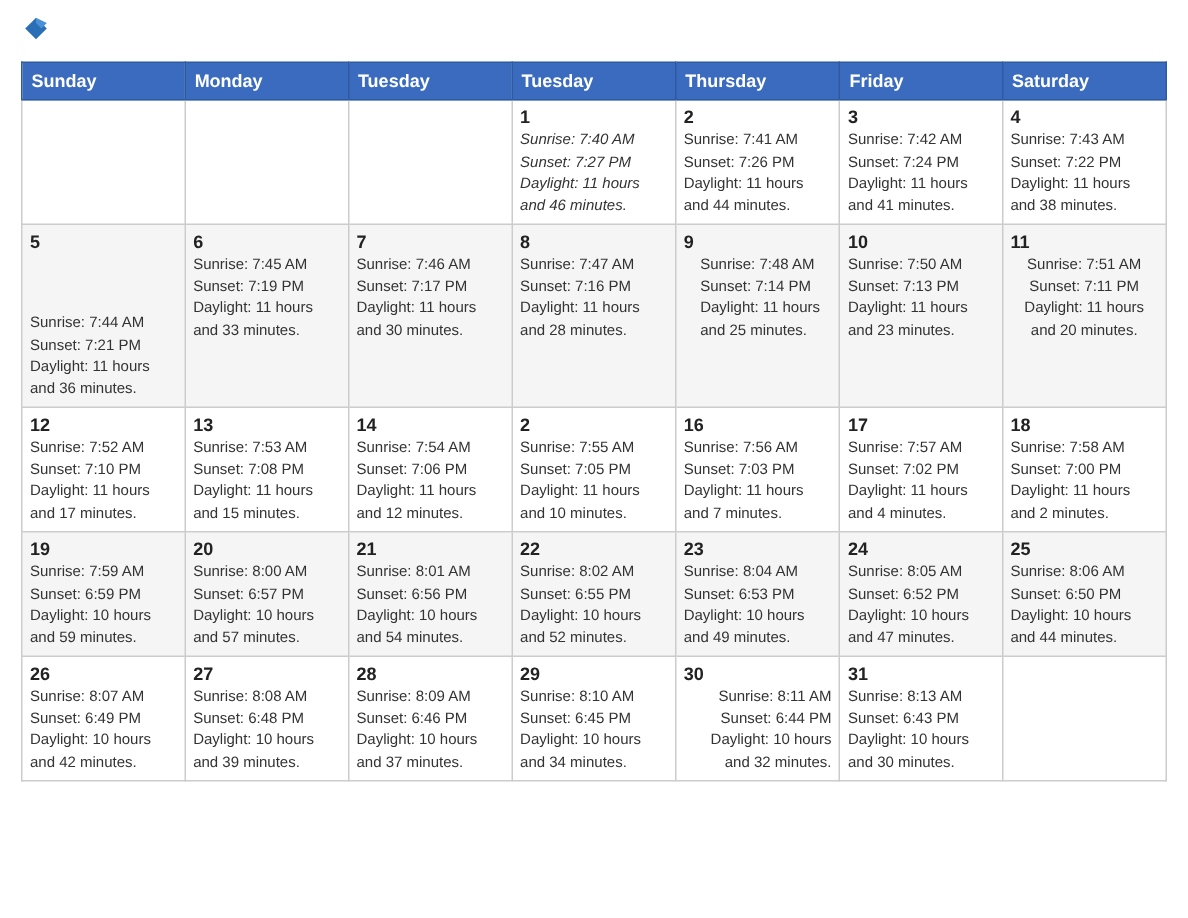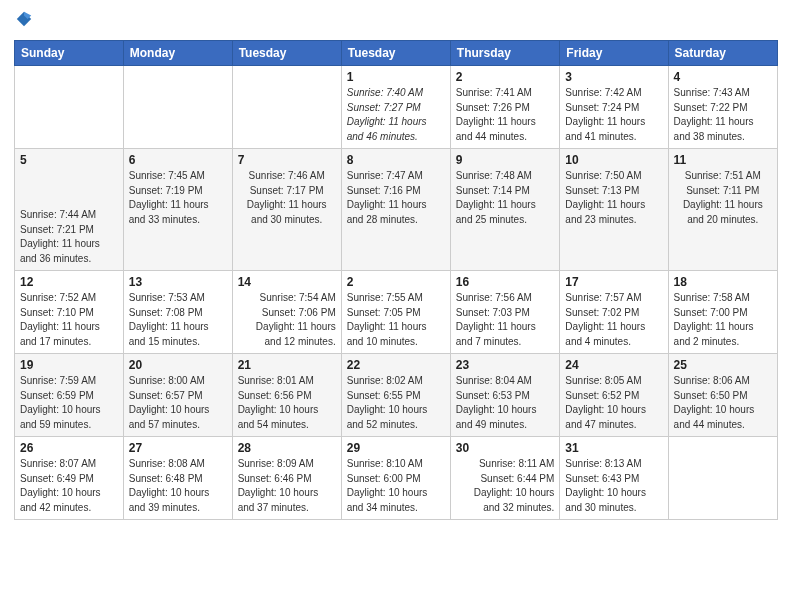--- a/index.html
+++ b/index.html
@@ -164,35 +164,35 @@
           </td>
           <td>
             <span class="day-num">6</span>
             <div class="day-info" style="white-space: pre-line;">Sunrise: 7:45 AM
 Sunset: 7:19 PM
 Daylight: 11 hours
 and 33 minutes.</div>
           </td>
           <td>
             <span class="day-num">7</span>
-            <div class="day-info" style="white-space: pre-line; text-align: center;">Sunrise: 7:46 AM
+            <div class="day-info" style="white-space: pre-line;">Sunrise: 7:46 AM
 Sunset: 7:17 PM
 Daylight: 11 hours
 and 30 minutes.</div>
           </td>
           <td>
             <span class="day-num">8</span>
             <div class="day-info" style="white-space: pre-line;">Sunrise: 7:47 AM
 Sunset: 7:16 PM
 Daylight: 11 hours
 and 28 minutes.</div>
           </td>
           <td>
             <span class="day-num">9</span>
-            <div class="day-info" style="white-space: pre-line;">Sunrise: 7:48 AM
+            <div class="day-info" style="white-space: pre-line; margin-left: 11px;">Sunrise: 7:48 AM
 Sunset: 7:14 PM
 Daylight: 11 hours
 and 25 minutes.</div>
           </td>
           <td>
             <span class="day-num">10</span>
             <div class="day-info" style="white-space: pre-line;">Sunrise: 7:50 AM
 Sunset: 7:13 PM
 Daylight: 11 hours
 and 23 minutes.</div>
@@ -215,21 +215,21 @@
           </td>
           <td>
             <span class="day-num">13</span>
             <div class="day-info" style="white-space: pre-line;">Sunrise: 7:53 AM
 Sunset: 7:08 PM
 Daylight: 11 hours
 and 15 minutes.</div>
           </td>
           <td>
             <span class="day-num">14</span>
-            <div class="day-info" style="white-space: pre-line; text-align: right;">Sunrise: 7:54 AM
+            <div class="day-info" style="white-space: pre-line;">Sunrise: 7:54 AM
 Sunset: 7:06 PM
 Daylight: 11 hours
 and 12 minutes.</div>
           </td>
           <td>
             <span class="day-num">2</span>
             <div class="day-info" style="white-space: pre-line;">Sunrise: 7:55 AM
 Sunset: 7:05 PM
 Daylight: 11 hours
 and 10 minutes.</div>
@@ -325,21 +325,21 @@
           <td>
             <span class="day-num">28</span>
             <div class="day-info" style="white-space: pre-line;">Sunrise: 8:09 AM
 Sunset: 6:46 PM
 Daylight: 10 hours
 and 37 minutes.</div>
           </td>
           <td>
             <span class="day-num">29</span>
             <div class="day-info" style="white-space: pre-line;">Sunrise: 8:10 AM
-Sunset: 6:00 PM
+Sunset: 6:45 PM
 Daylight: 10 hours
 and 34 minutes.</div>
           </td>
           <td>
             <span class="day-num">30</span>
             <div class="day-info" style="white-space: pre-line; text-align: right;">Sunrise: 8:11 AM
 Sunset: 6:44 PM
 Daylight: 10 hours
 and 32 minutes.</div>
           </td>

